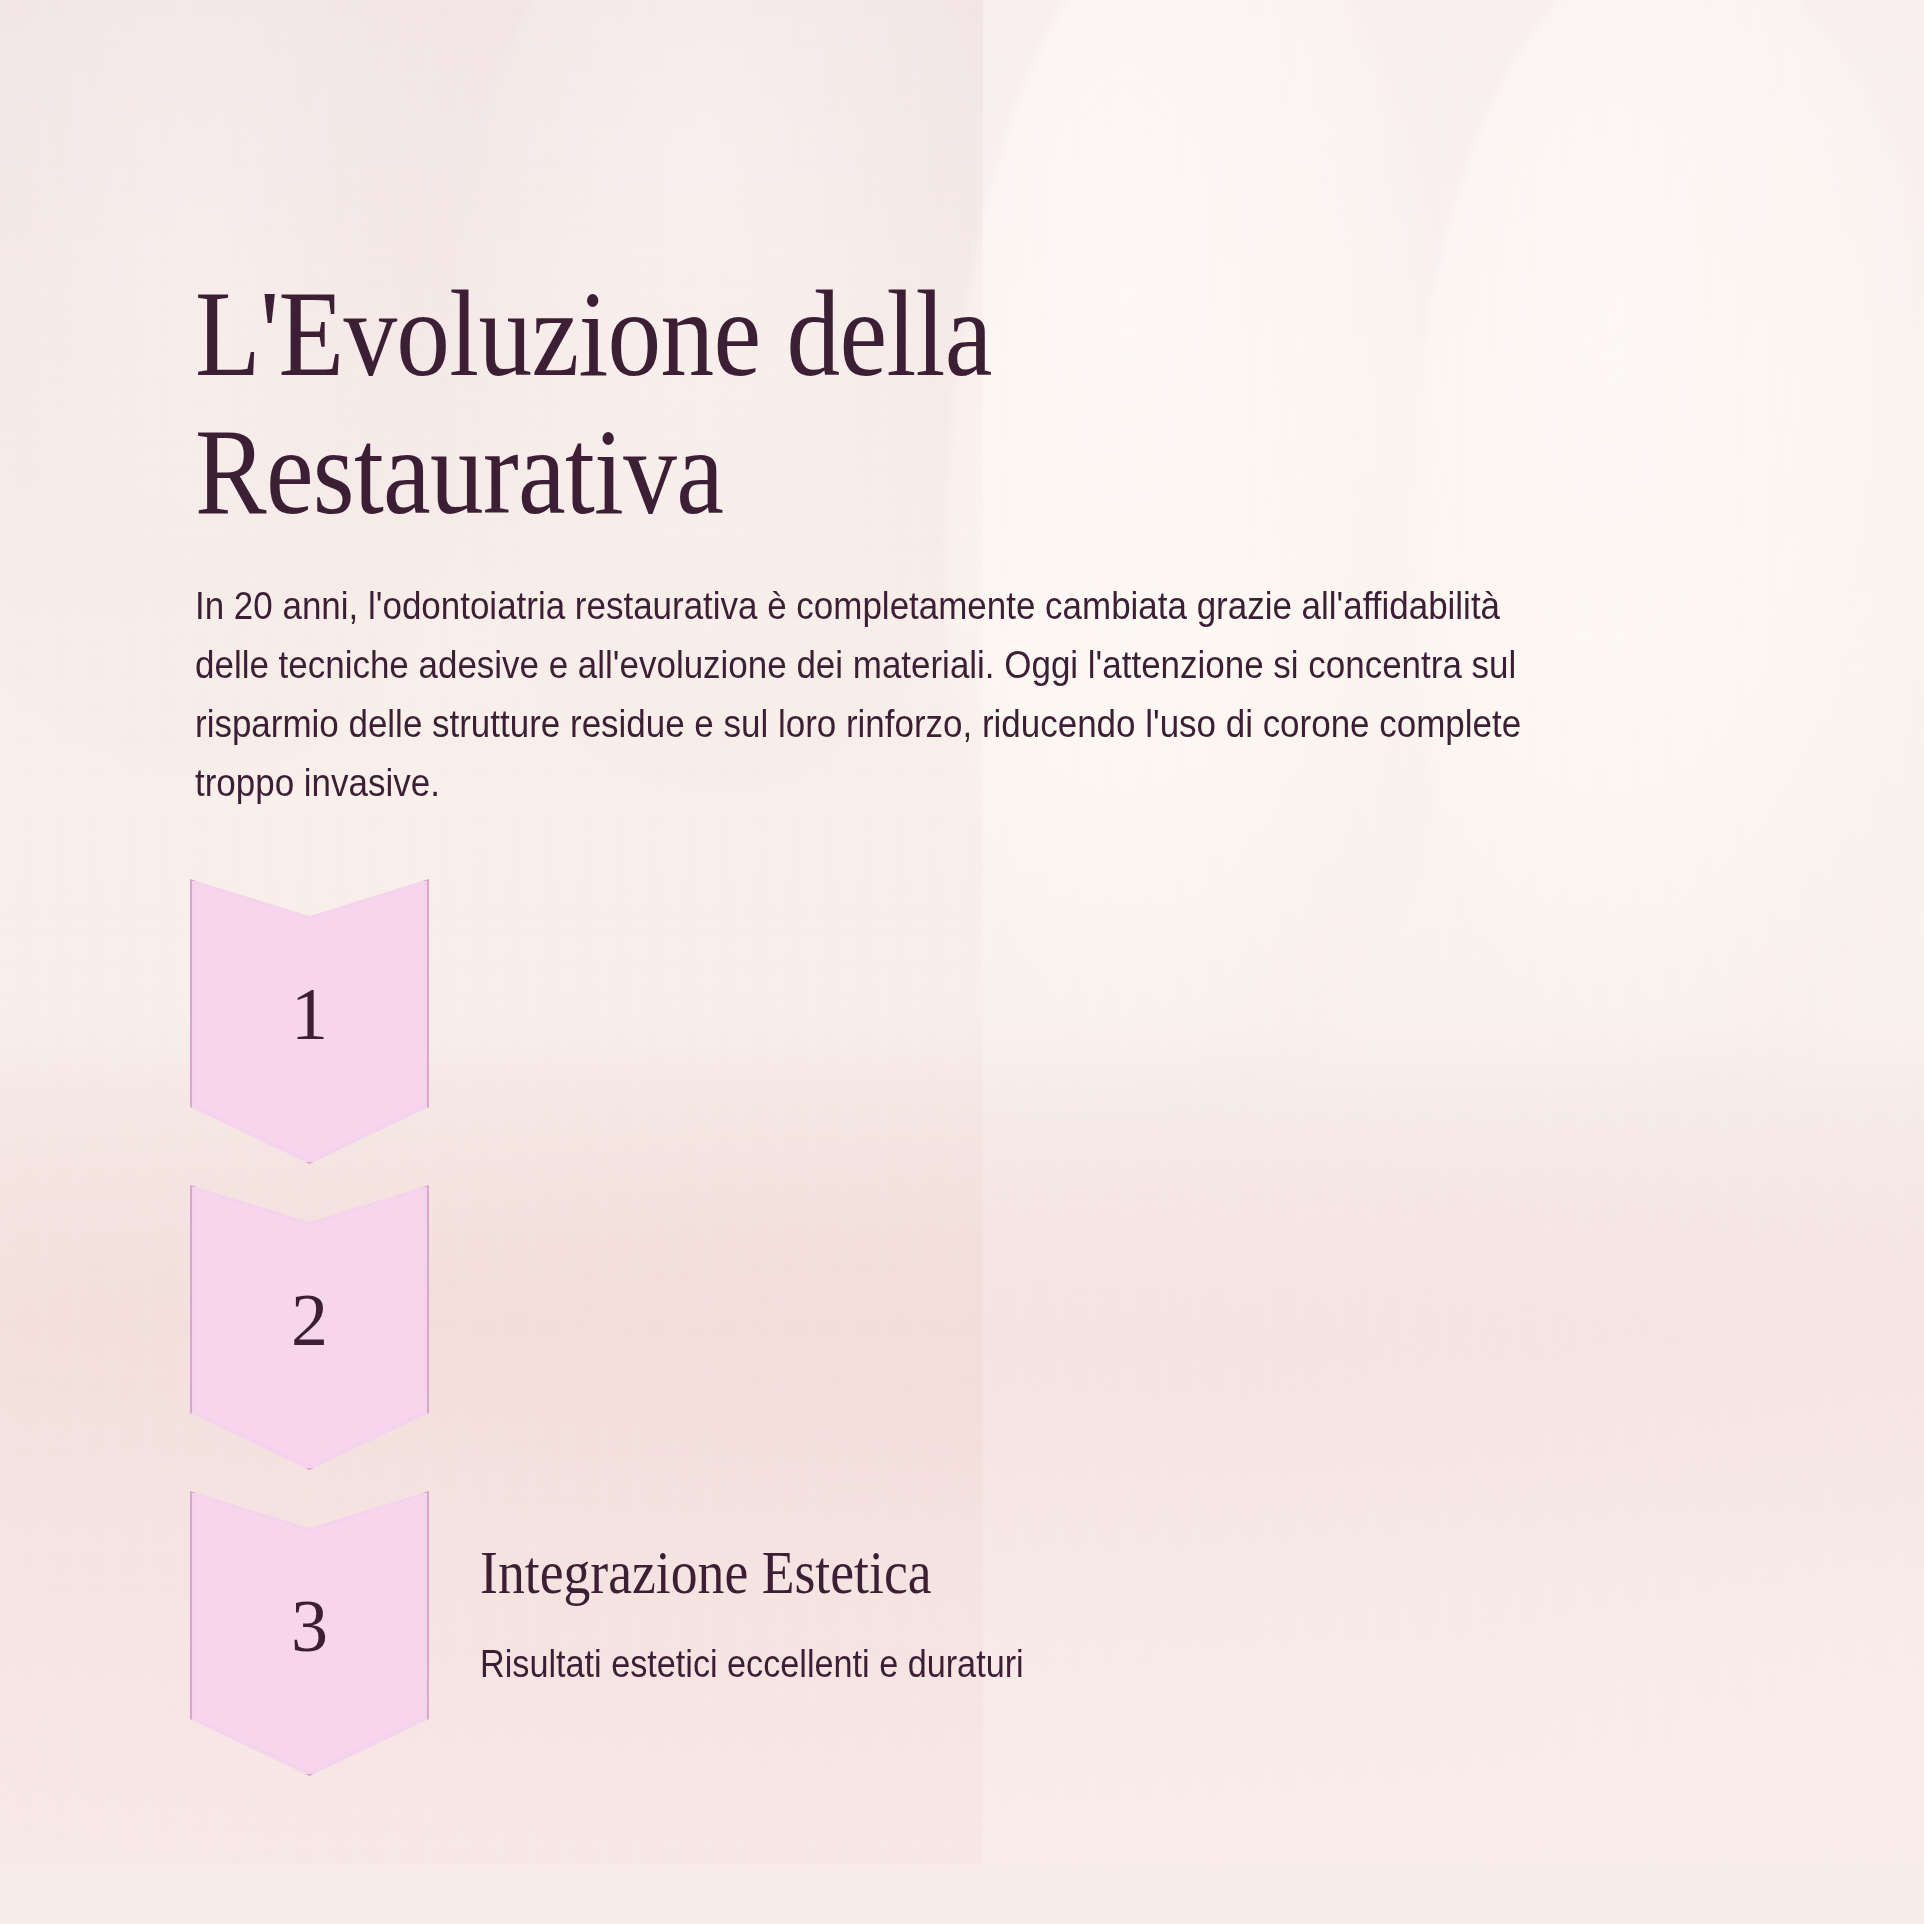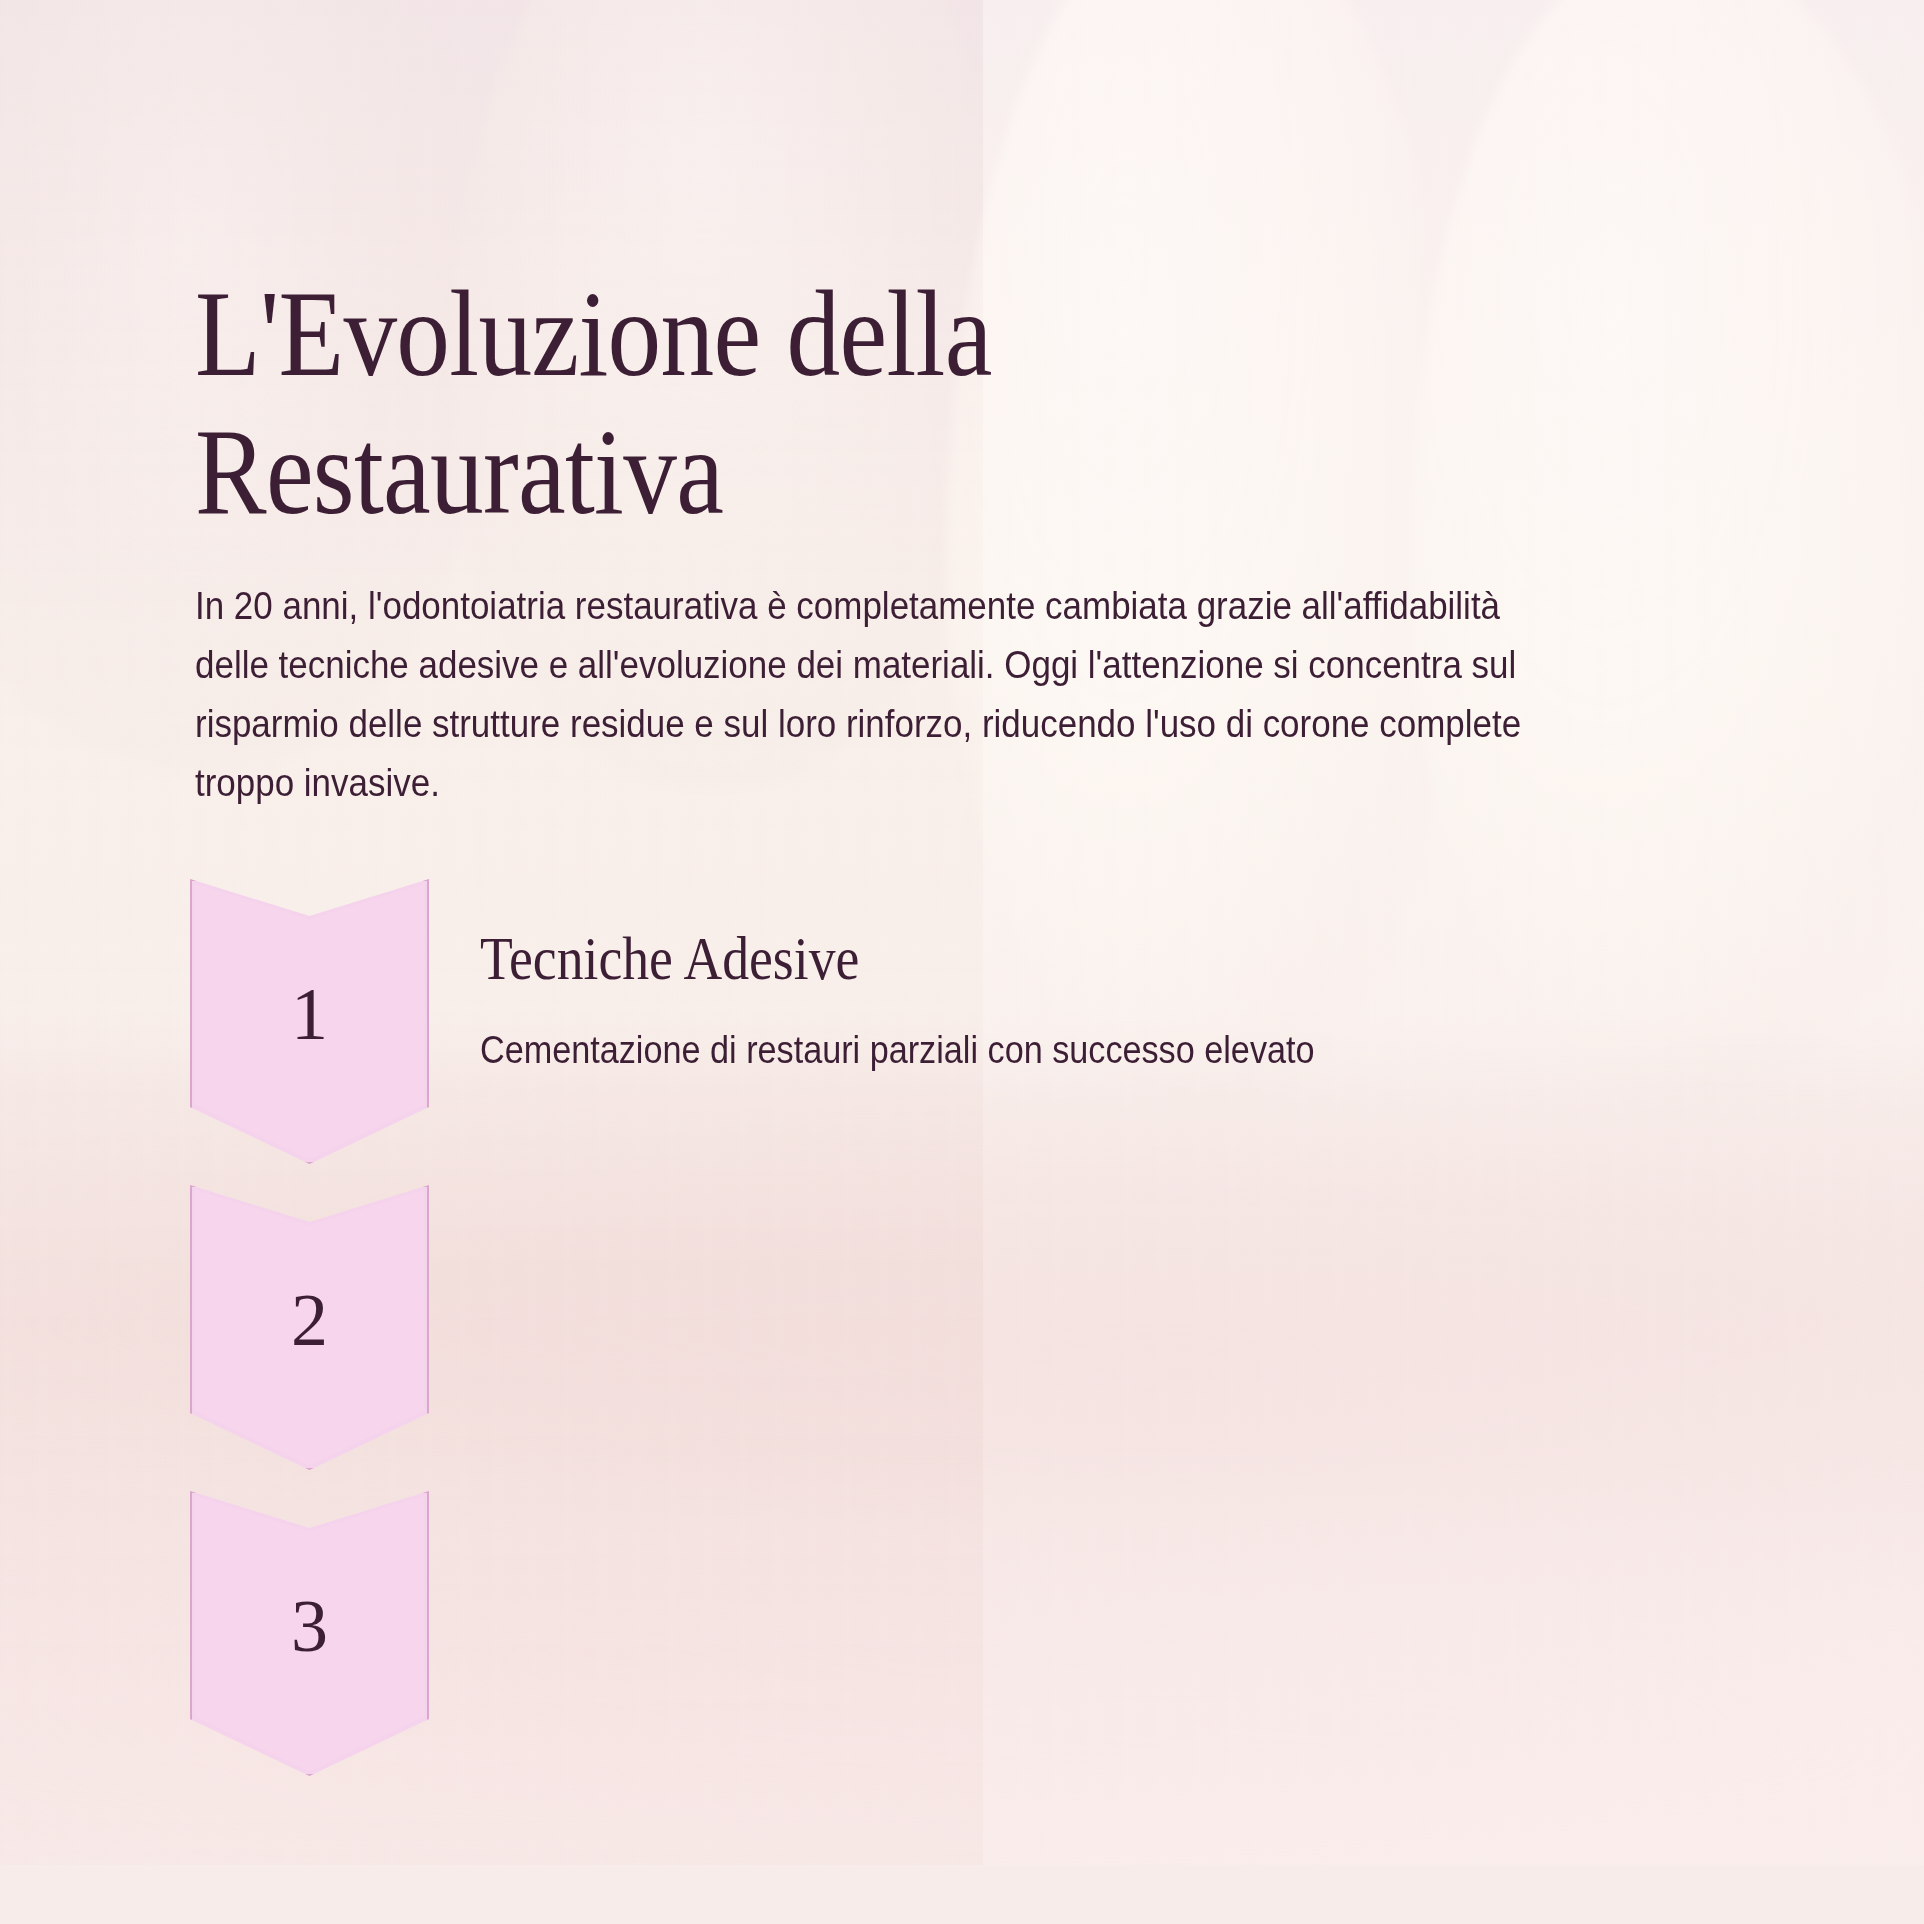--- a/index.html
+++ b/index.html
@@ -169,40 +169,40 @@
 
     <div class="steps">
 
       <div class="step s1">
         <div class="chev-wrap">
           <div class="chev">
             <div class="chev-inner"></div>
           </div>
           <div class="chev-num">1</div>
         </div>
-        <div class="step-text">
-          <div class="step-title">Tecniche Adesive</div>
-          <div class="step-desc">Cementazione di restauri parziali con successo elevato</div>
-        </div>
       </div>
 
       <div class="step s2">
         <div class="chev-wrap">
           <div class="chev">
             <div class="chev-inner"></div>
           </div>
           <div class="chev-num">2</div>
         </div>
       </div>
 
       <div class="step s3">
         <div class="chev-wrap">
           <div class="chev">
             <div class="chev-inner"></div>
           </div>
           <div class="chev-num">3</div>
         </div>
+        <div class="step-text">
+          <div class="step-title">Integrazione Estetica</div>
+          <div class="step-desc">Risultati estetici eccellenti e duraturi</div>
+        </div>
       </div>
 
     </div>
   </div>
 </div>
 
 
 </body></html>

